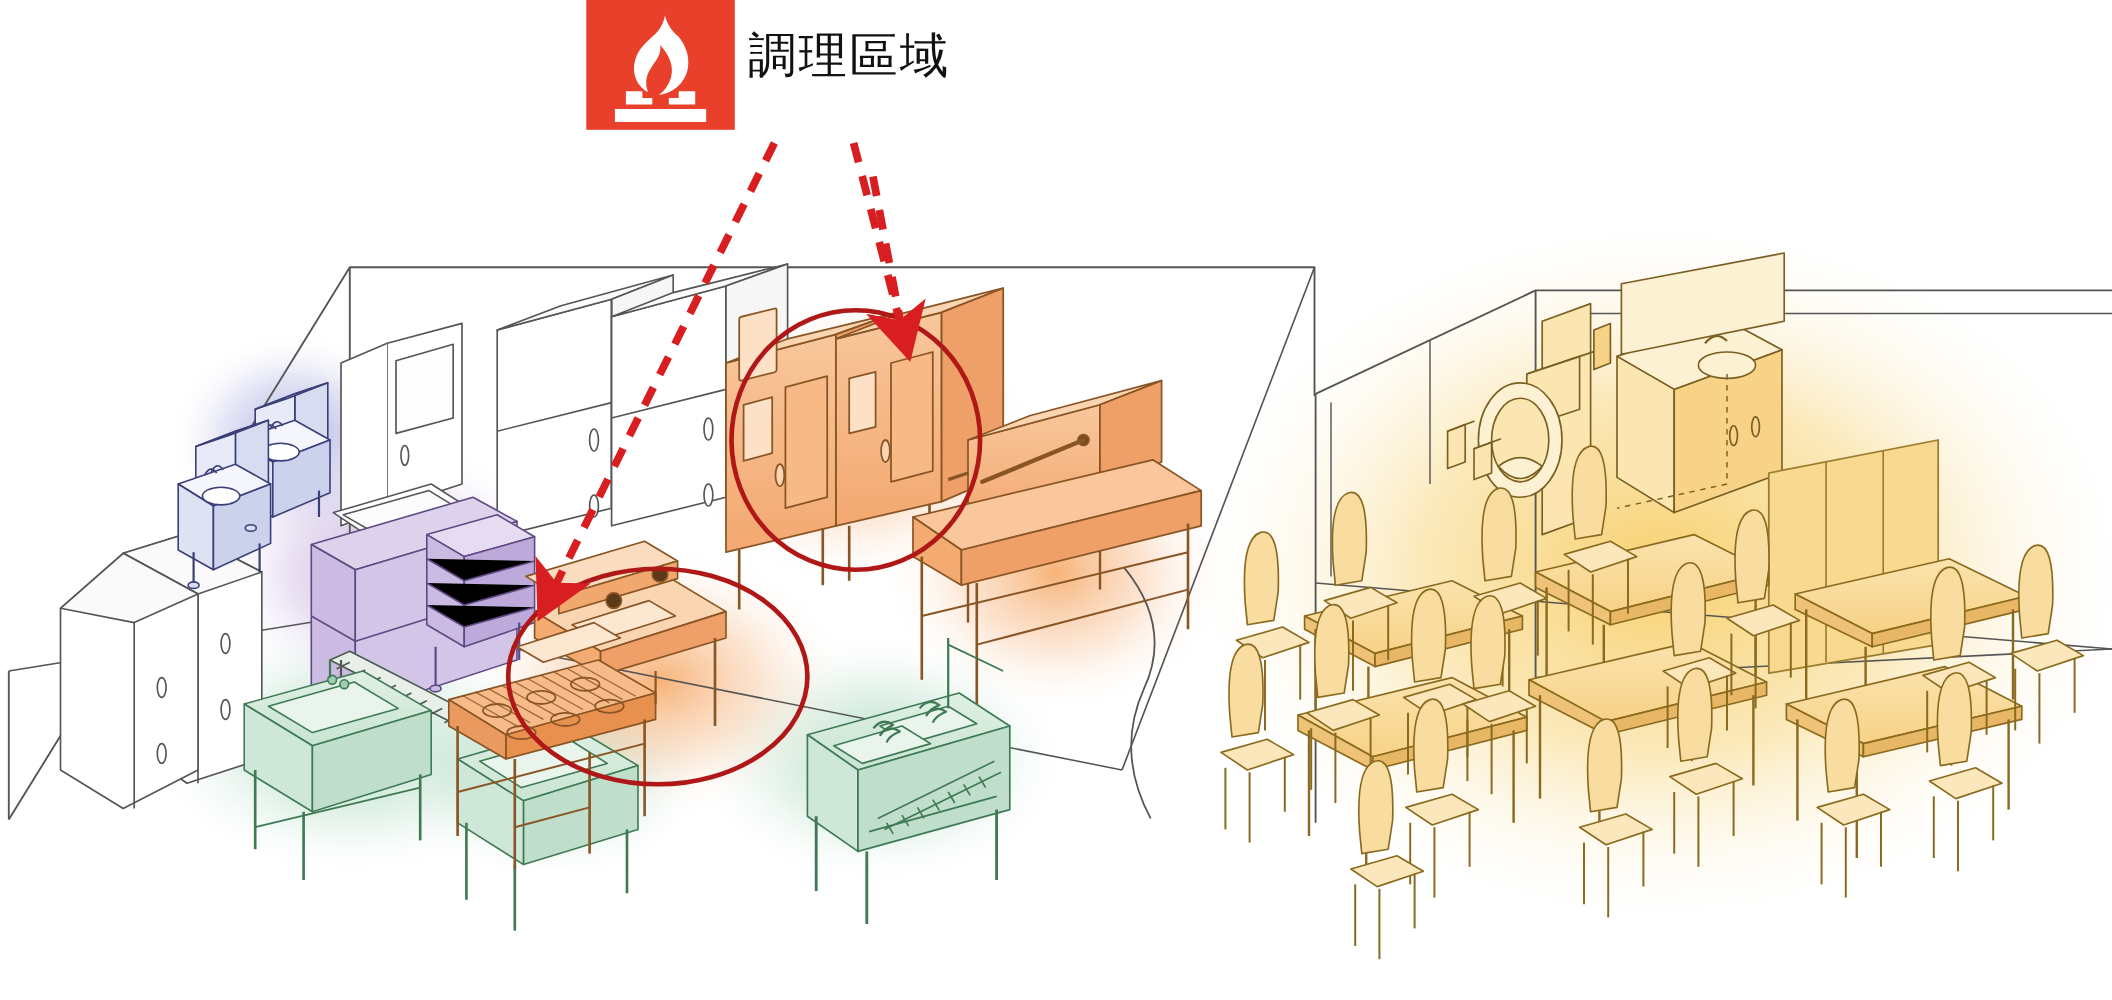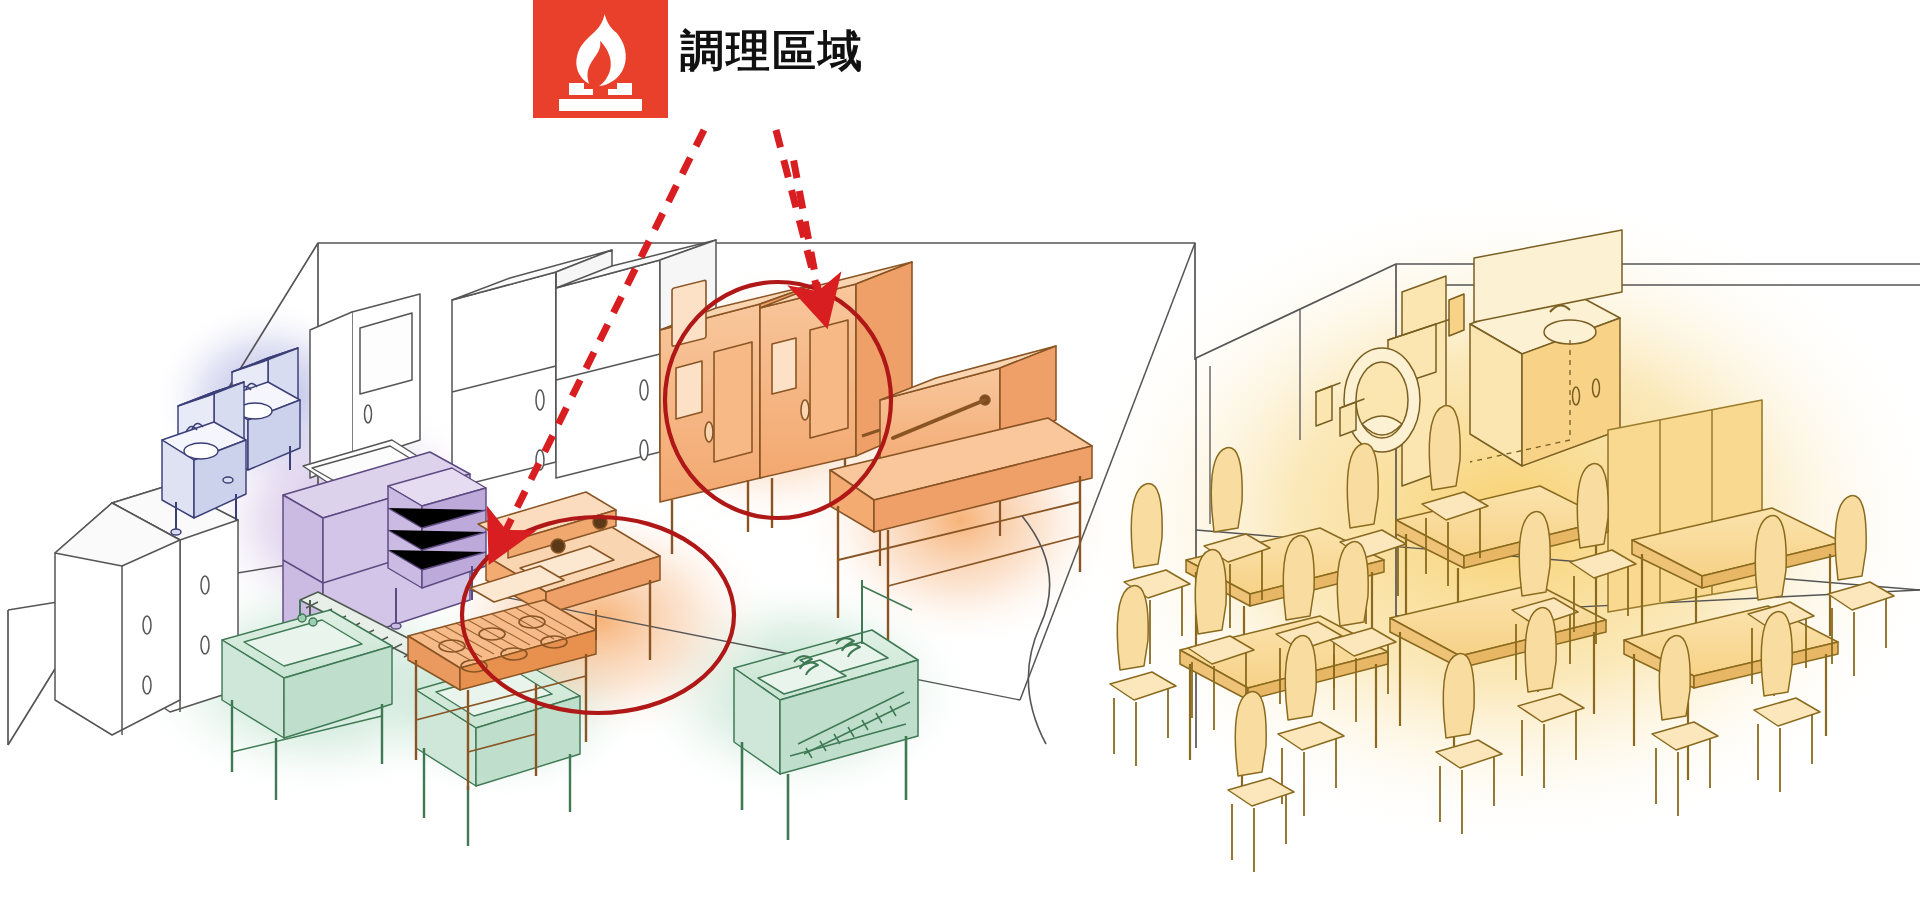--- a/index.html
+++ b/index.html
@@ -9,21 +9,21 @@
   #stage{position:relative;width:1920px;height:909px;background:#fff;}
   #scene{position:absolute;left:0;top:0;width:1920px;height:909px;}
 
   
   .badge{position:absolute;left:533px;top:0px;width:135px;height:118px;
          background:#e8402a;}
   .badge svg{display:block;width:135px;height:118px;}
   .callout-label{position:absolute;left:680px;top:29px;
          font-size:44px;line-height:1;color:#111;letter-spacing:2px;
          font-family:"DejaVu Sans","Liberation Sans",sans-serif;
-         font-weight:700;white-space:nowrap;}
+         font-weight:400;white-space:nowrap;}
 </style>
 </head>
 <body>
 
 <div id="stage">
 
   <svg id="scene" viewBox="0 0 1920 909" xmlns="http://www.w3.org/2000/svg">
     <defs>
 
       <radialGradient id="gBlue" cx="50%" cy="50%" r="50%">

